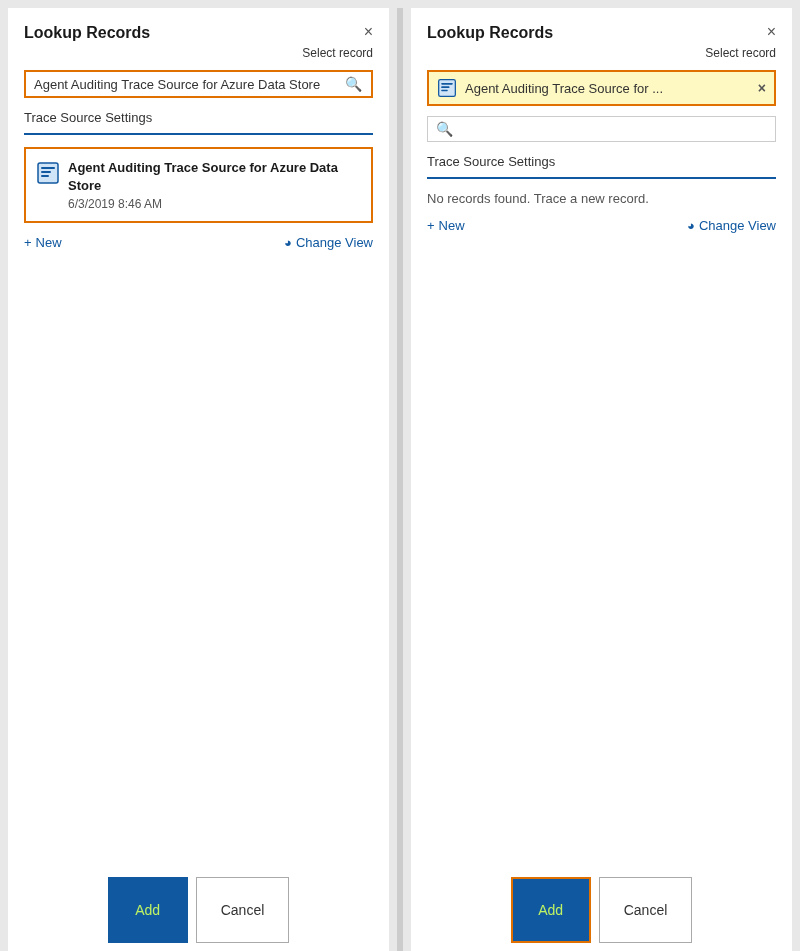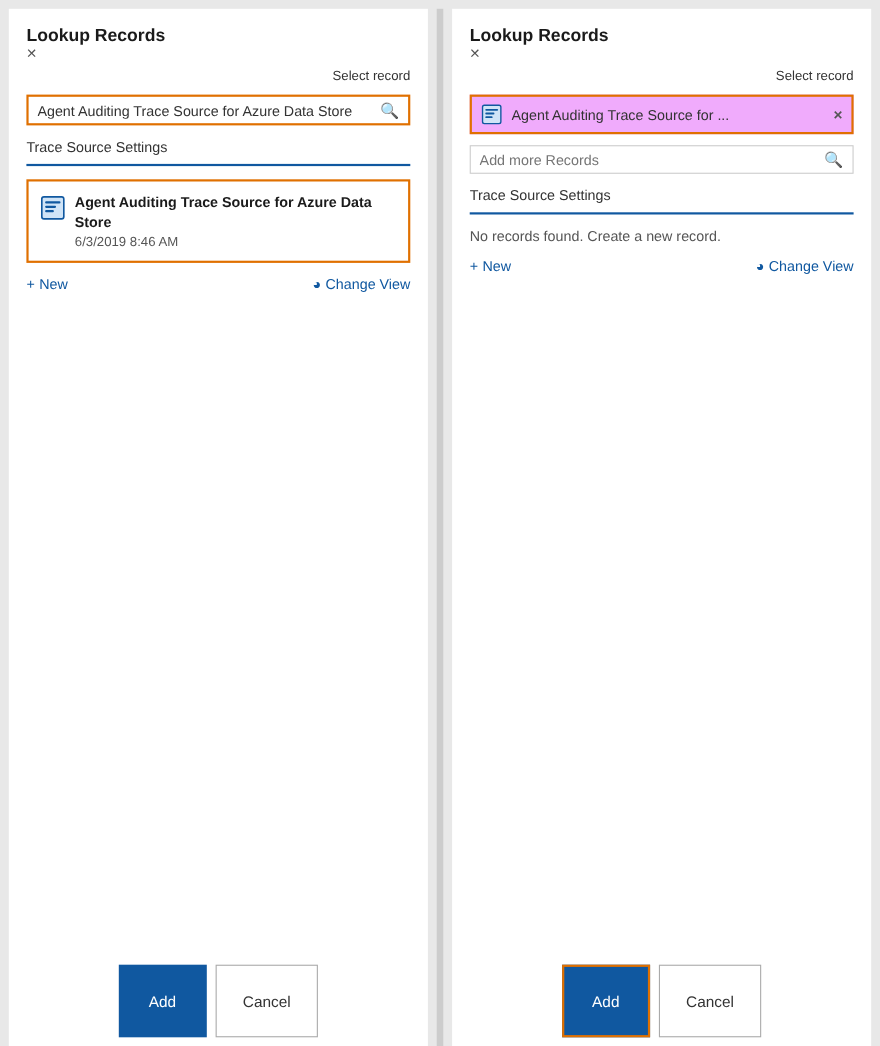--- a/index.html
+++ b/index.html
@@ -20,21 +20,20 @@
       flex-direction: column;
       padding: 16px;
       position: relative;
       min-height: 900px;
     }
     .panel-header {
       display: flex;
       justify-content: space-between;
       align-items: flex-start;
       margin-bottom: 4px;
-      flex-direction: column;
     }
     .panel-title {
       font-size: 16px;
       font-weight: 600;
       color: #1a1a1a;
     }
     .close-btn {
       font-size: 16px;
       color: #555;
       cursor: pointer;
@@ -110,21 +109,21 @@
       position: absolute;
       bottom: 16px;
       left: 16px;
       right: 16px;
       display: flex;
       justify-content: center;
       gap: 8px;
     }
     .btn-add {
       background: #1058a0;
-      color: #ffffff;
+      color: #bef264;
       border: none;
       padding: 8px 24px;
       font-size: 14px;
       cursor: pointer;
       min-width: 80px;
     }
     .btn-add.highlighted {
       border: 2px solid #e07000;
     }
     .btn-cancel {
@@ -156,21 +155,21 @@
       gap: 4px;
       color: #1058a0;
       cursor: pointer;
       font-size: 13px;
     }
     .selected-tag-wrapper {
       border: 2px solid #e07000;
       display: flex;
       align-items: center;
       padding: 6px 8px;
-      background: #f0abfc;
+      background: #fef9c3;
       margin-bottom: 10px;
       gap: 8px;
     }
     .selected-tag-icon {
       width: 20px;
       height: 20px;
       flex-shrink: 0;
     }
     .selected-tag-text {
       font-size: 13px;
@@ -278,27 +277,26 @@
         <rect x="5" y="6" width="14" height="2" rx="1" fill="#1058a0"></rect>
         <rect x="5" y="10" width="10" height="2" rx="1" fill="#1058a0"></rect>
         <rect x="5" y="14" width="8" height="2" rx="1" fill="#1058a0"></rect>
       </svg>
     </div>
     <span class="selected-tag-text">Agent Auditing Trace Source for ...</span>
     <span class="selected-tag-close">×</span>
   </div>
 
   <div class="add-more-wrapper">
-    <input type="text" placeholder="Add more Records" style="">
     <span class="search-icon">🔍</span>
   </div>
 
   <div class="section-label">Trace Source Settings</div>
 
-  <div class="no-records-text">No records found. Create a new record.</div>
+  <div class="no-records-text">No records found. Trace a new record.</div>
 
   <div class="action-row">
     <div class="action-new">
       <span>+</span>
       <span>New</span>
     </div>
     <div class="action-change-view">
       <span>◕</span>
       <span>Change View</span>
     </div>

